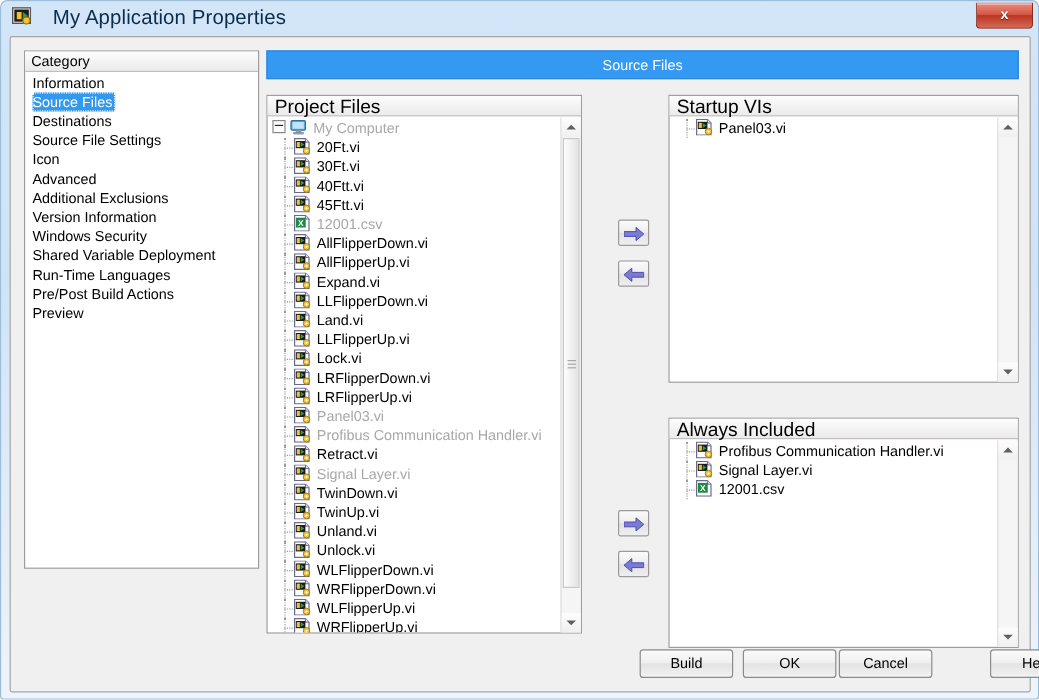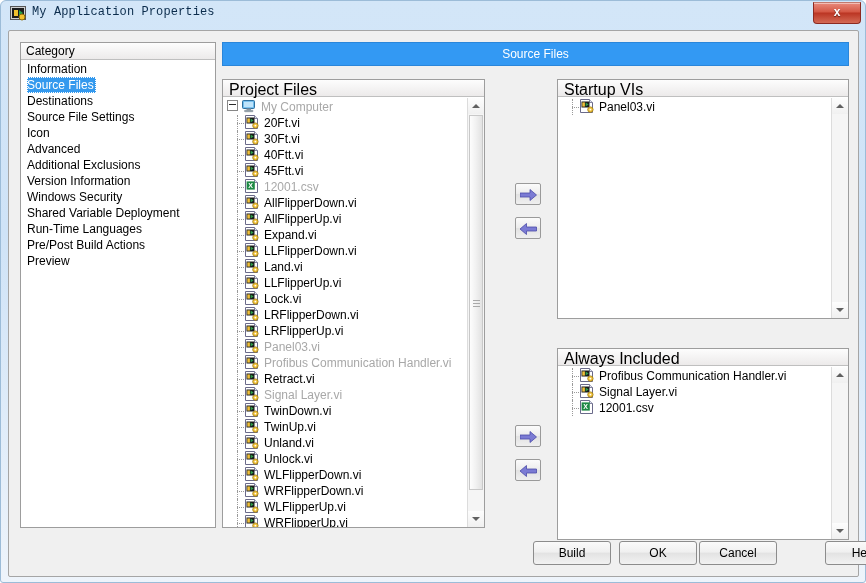--- a/index.html
+++ b/index.html
@@ -36,26 +36,25 @@
     height: 27px;
     box-sizing: border-box;
   }
   #title-icon {
     position: absolute;
     left: 9px; top: 4px;
     width: 16px; height: 16px;
   }
   #title-text {
     position: absolute;
-    left: 31px; top: 4px;
-    font-size: 12px;
+    left: 43px; top: 4px;
+    font-size: 17px;
     color: #0b2c4c;
     white-space: nowrap;
     letter-spacing: .1px;
-    font-family: Liberation Mono, monospace;
   }
   #close-button {
     position: absolute;
     right: 6px; top: 1px;
     width: 46px; height: 20px;
     border: 1px solid #8c2a21;
     border-top-color: #c27a6e;
     border-radius: 0 0 4px 4px;
     background: linear-gradient(to bottom, #e98a7c 0%, #d45744 45%, #bb3523 50%, #d46a55 100%);
     box-shadow: inset 0 1px 0 rgba(255,255,255,.45);
@@ -84,21 +83,21 @@
     background: #f0f0f0;
     border: 1px solid #a5a5a5;
     border-radius: 2px;
   }
 
   
   #category-panel {
     position: absolute;
     left: 11px; top: 11px;
     width: 196px;
-    height: 486px;
+    height: 432px;
     box-sizing: border-box;
     background: #ffffff;
     border: 1px solid #9d9d9d;
   }
   #category-header {
     position: absolute;
     left: 0; top: 0;
     width: 194px;
     height: 17px;
     box-sizing: border-box;

